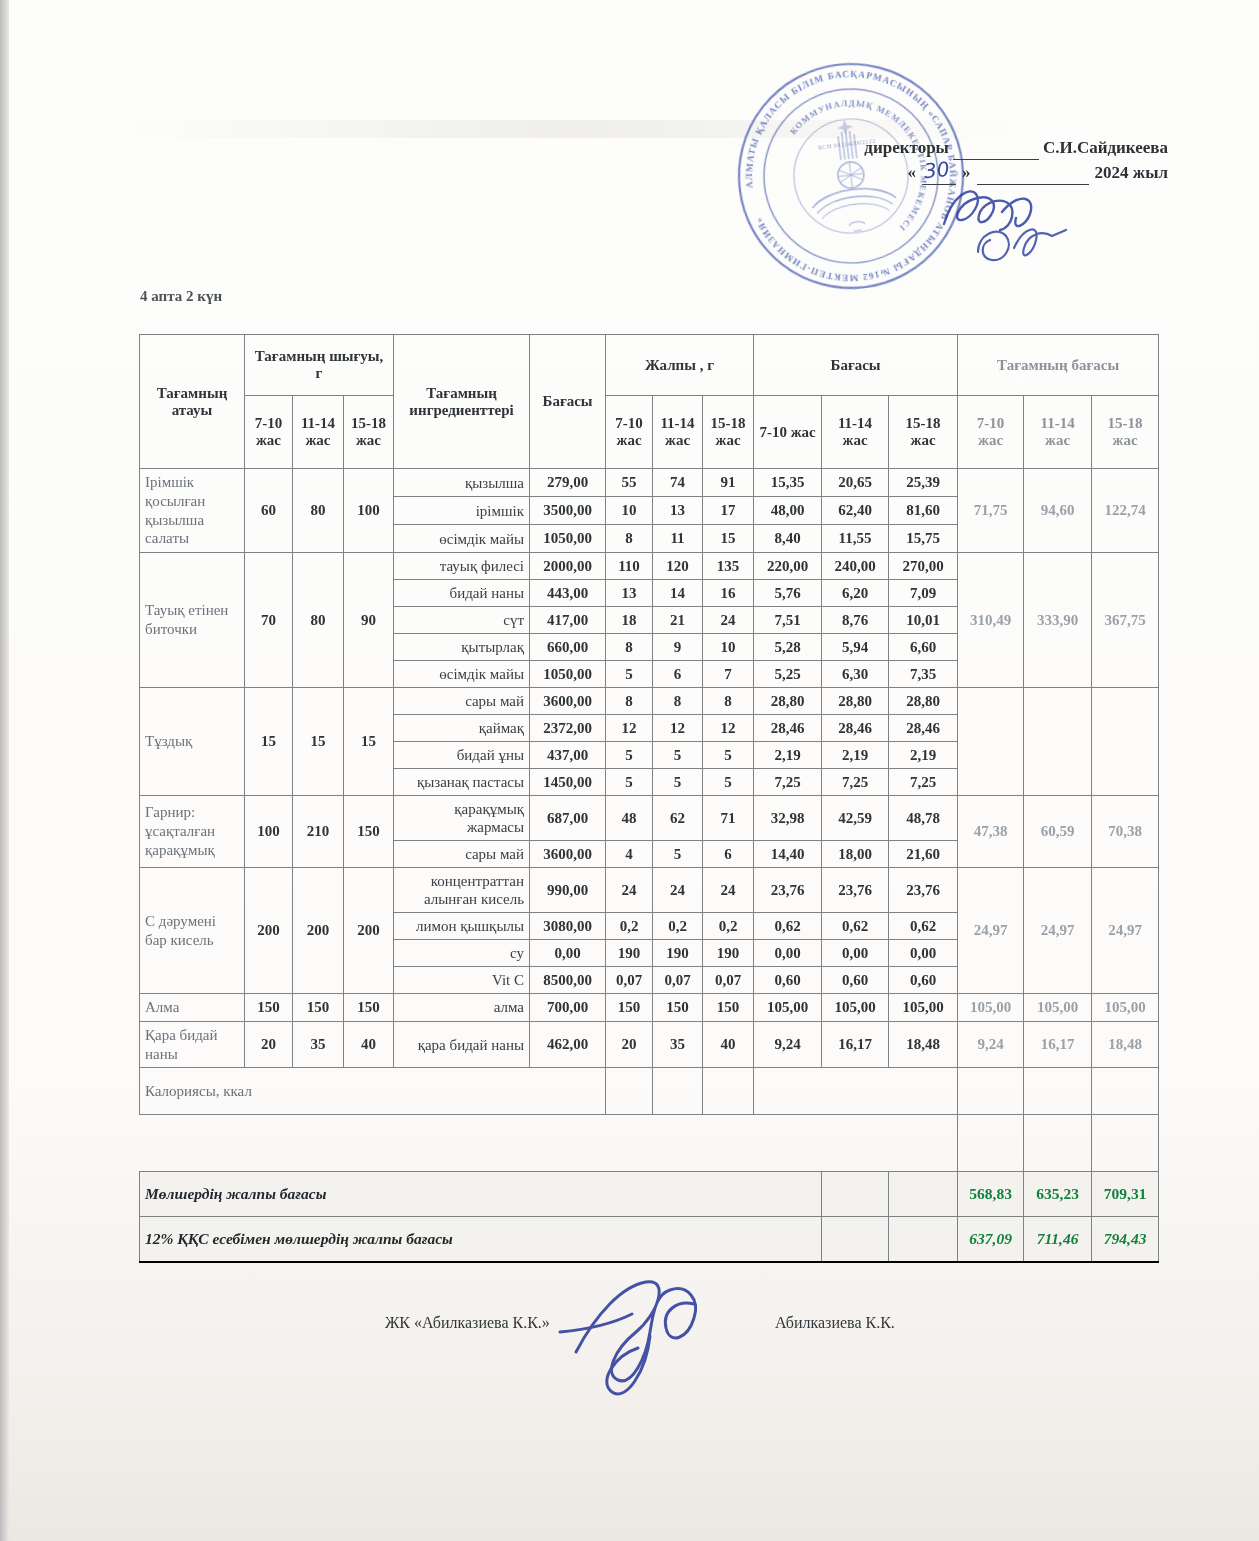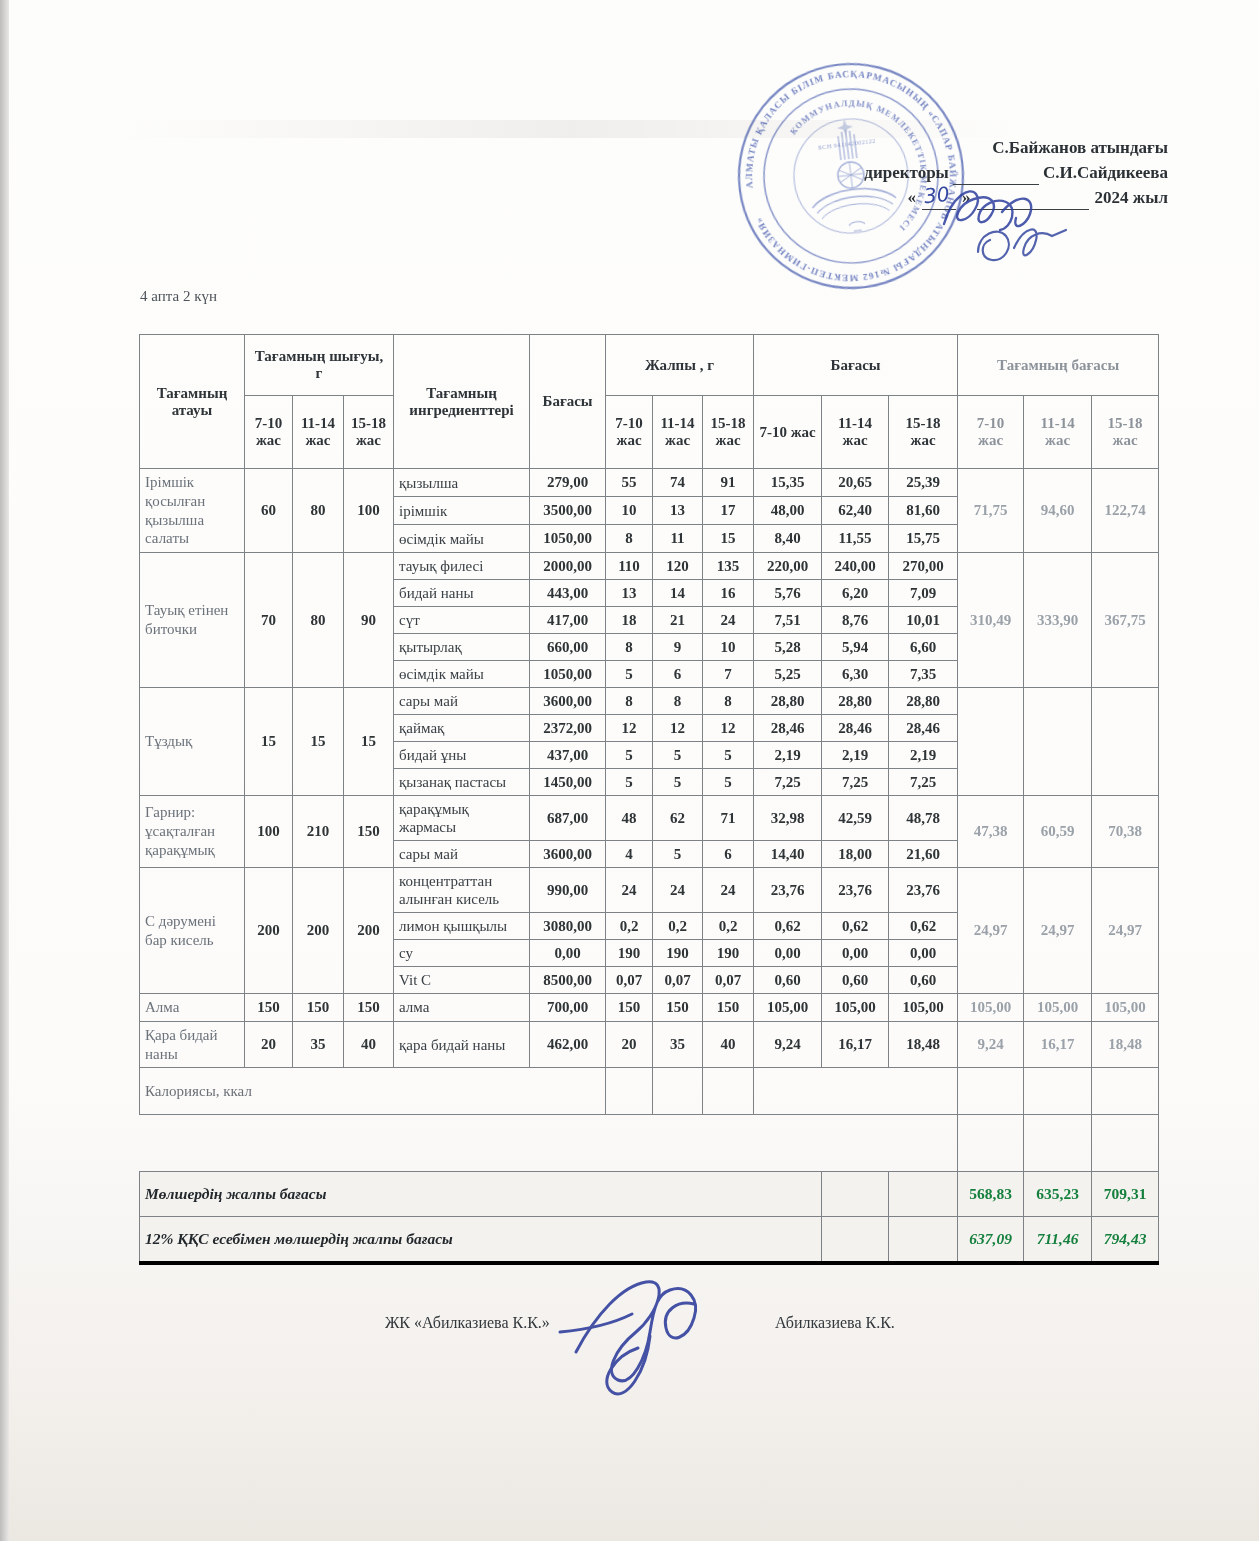--- a/index.html
+++ b/index.html
@@ -22,46 +22,46 @@
   .hand-30{position:absolute;left:2px;top:-6px;color:#3548a0;font-family:"DejaVu Sans",sans-serif;
     font-size:20px;font-weight:normal;font-style:italic;transform:rotate(-6deg);}
   .blank-lg{display:inline-block;width:112px;border-bottom:1.5px solid #3a3f44;height:20px;}
   .sig-svg{position:absolute;pointer-events:none;}
 
   
   .stamp{position:absolute;left:731px;top:56px;width:240px;height:240px;
     transform:rotate(-7deg);mix-blend-mode:multiply;opacity:.92;filter:blur(.2px);}
 
   
-  .cycle{position:absolute;left:140px;top:288px;font-size:15px;font-weight:normal;color:#4d5358;}
+  .cycle{position:absolute;left:140px;top:288px;font-size:15px;font-weight:bold;color:#4d5358;}
 
   
   table.menu{position:absolute;left:139px;top:334px;width:1019px;border-collapse:collapse;
     table-layout:fixed;font-size:15px;color:#33383c;}
   table.menu th,table.menu td{border:1px solid #7d8287;padding:4px 5px;vertical-align:middle;
     word-wrap:break-word;overflow-wrap:break-word;}
   table.menu thead th{font-weight:bold;text-align:center;color:#2f3438;}
   table.menu thead tr.h1 th{height:52px;}
   table.menu thead tr.h2 th{height:64px;font-weight:bold;}
   .hdr-faded{color:#8d939a !important;}
   td.dish-name{vertical-align:top;text-align:left;color:#6b727a;padding-top:6px;line-height:1.25;}
   td.out{vertical-align:top;text-align:center;font-weight:bold;color:#474d53;padding-top:6px;}
-  td.ing{text-align:left;padding-left:8px;color:#3a4045;line-height:1.2;}
+  td.ing{text-align:right;padding-left:8px;color:#3a4045;line-height:1.2;}
   td.num{text-align:center;font-weight:bold;color:#2f3437;}
   td.price{font-weight:bold;}
   td.total-cost{color:#9aa1a8;}
   tr.cal-row td{height:38px;}
   td.cal-label{text-align:left;font-weight:normal;color:#6b7077;padding-left:8px;}
   tr.spacer-row td{height:48px;border:none;}
   tr.spacer-row td.side-only{border-left:1px solid #7d8287;border-right:1px solid #7d8287;}
   tr.total-row{background:#f3f2ef;}
   tr.total-row td{height:36px;font-weight:bold;}
   td.total-label{text-align:left;font-style:italic;font-size:15.5px;padding-left:8px;color:#23282c;}
   td.total-val{text-align:center;font-size:15.5px;color:#15803d;}
-  tr.total-row:last-child td{border-bottom:4px solid #000000;font-style:italic;}
+  tr.total-row:last-child td{border-bottom:2px solid #000000;font-style:italic;}
 
   
   .foot-company{position:absolute;left:385px;top:1314px;font-size:16px;color:#33383c;}
   .foot-name{position:absolute;left:775px;top:1314px;font-size:16px;color:#33383c;}
 </style>
 </head>
 <body>
 
 <div class="page">
   <div class="edge-strip"></div>
@@ -90,21 +90,20 @@
       <circle cx="120" cy="119" r="13" stroke-width="1.4"></circle>
       <path d="M109,113 L131,125 M109,125 L131,113 M120,106 L120,132 M107,119 L133,119" stroke-width="0.9"></path>
       <path d="M78,147 C95,129 145,129 162,147" stroke-width="1.6"></path>
       <path d="M82,153 C98,137 142,137 158,153" stroke-width="1.3"></path>
       <path d="M86,159 C100,145 140,145 154,159" stroke-width="1"></path>
       <path d="M112,169 C116,165 124,165 128,169 M116,175 L124,175" stroke-width="1.1"></path>
     </g>
   </svg>
 
   <div class="approval">
-    <div class="line">С.Байжанов атындағы</div>
     <div class="line l4">
       <span>директоры</span>
       <span class="blank-sm"></span>
       <span>С.И.Сайдикеева</span>
     </div>
     <div class="line l5">
       <span>«</span>
         <span class="blank-30">
           <span class="hand-30">30</span>
         </span>

